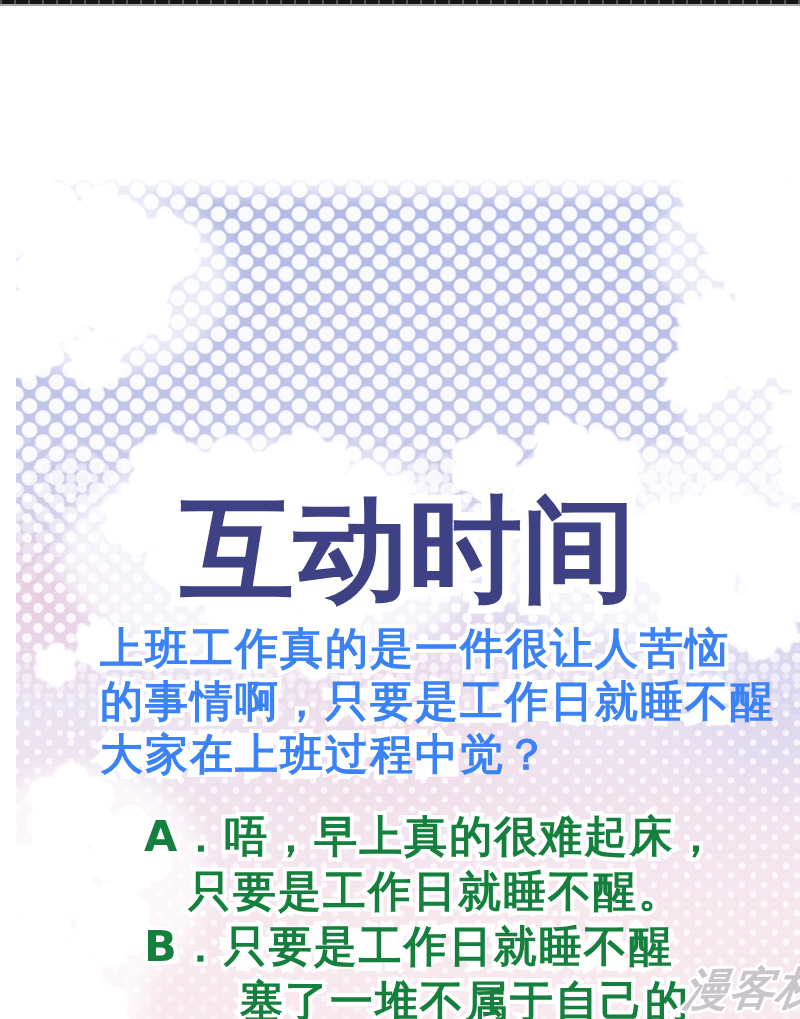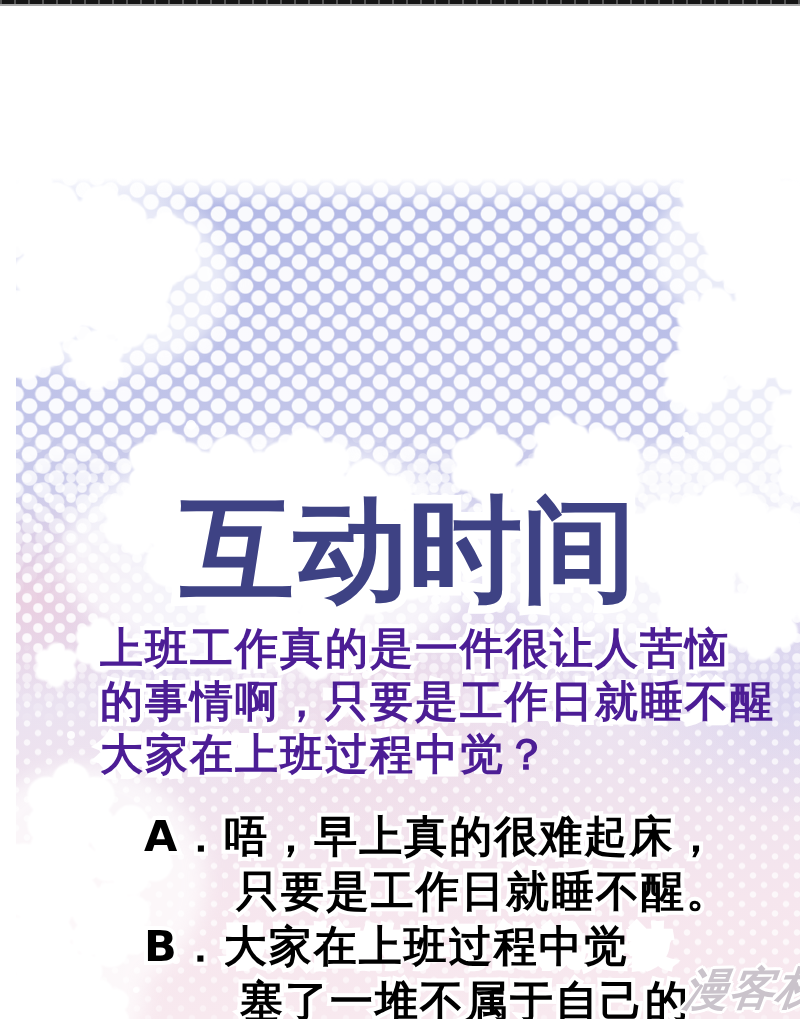--- a/index.html
+++ b/index.html
@@ -71,26 +71,26 @@
   
   .title{
     position:absolute;left:0;top:300px;width:100%;text-align:center;
     transform:translateX(-8px);
     font-size:114px;line-height:1.26;font-weight:bold;color:#3e4284;letter-spacing:0;
   }
   .title.ol::before{-webkit-text-stroke:17px #ffffff;text-shadow:0 0 9px #ffffff;}
 
   
   .question{position:absolute;left:84px;top:622px;}
-  .q-line{font-size:43px;line-height:53px;font-weight:bold;color:#4c1d95;letter-spacing:2px;}
+  .q-line{font-size:43px;line-height:53px;font-weight:bold;color:#3b82f6;letter-spacing:2px;}
 
   
   .options{position:absolute;left:128px;top:809px;}
-  .opt-line{font-size:43px;line-height:55px;font-weight:bold;color:#000000;letter-spacing:2px;}
-  .opt-indent-a{margin-left:92px;}
+  .opt-line{font-size:43px;line-height:55px;font-weight:bold;color:#15803d;letter-spacing:2px;}
+  .opt-indent-a{margin-left:44px;}
   .opt-indent-b{margin-left:96px;}
 
   
   .watermark{
     position:absolute;right:-6px;bottom:0px;
     font-size:45px;font-weight:bold;font-style:italic;
     color:#cac3cb;letter-spacing:1px;transform:skewX(-8deg) rotate(-1deg);
     text-shadow:-2px -2px 0 #fff,2px -2px 0 #fff,-2px 2px 0 #fff,2px 2px 0 #fff,
                  0 -3px 0 #fff,0 3px 0 #fff,-3px 0 0 #fff,3px 0 0 #fff,0 0 4px #fff;
     white-space:nowrap;
@@ -212,18 +212,18 @@
 
   <div class="question" style="position:absolute;left:84px;top:444px;">
     <div class="q-line ol" data-text="上班工作真的是一件很让人苦恼">上班工作真的是一件很让人苦恼</div>
     <div class="q-line ol" data-text="的事情啊，大家在上班过程中觉">的事情啊，只要是工作日就睡不醒</div>
     <div class="q-line ol" data-text="得哪些事情最苦恼？">大家在上班过程中觉？</div>
   </div>
 
   <div class="options" style="position:absolute;left:128px;top:631px;">
     <div class="opt-line ol" data-text="A．唔，早上真的很难起床，">A．唔，早上真的很难起床，</div>
     <div class="opt-line ol opt-indent-a" data-text="只要是工作日就睡不醒。">只要是工作日就睡不醒。</div>
-    <div class="opt-line ol" data-text="B．最烦恼的事可能就是被">B．大家在上班过程中觉</div>
+    <div class="opt-line ol" data-text="B．最烦恼的事可能就是被">B．只要是工作日就睡不醒</div>
     <div class="opt-line ol opt-indent-b" data-text="塞了一堆不属于自己的">塞了一堆不属于自己的</div>
   </div>
 
   <div class="watermark">漫客栈</div>
 </div>
 
 </body></html>

